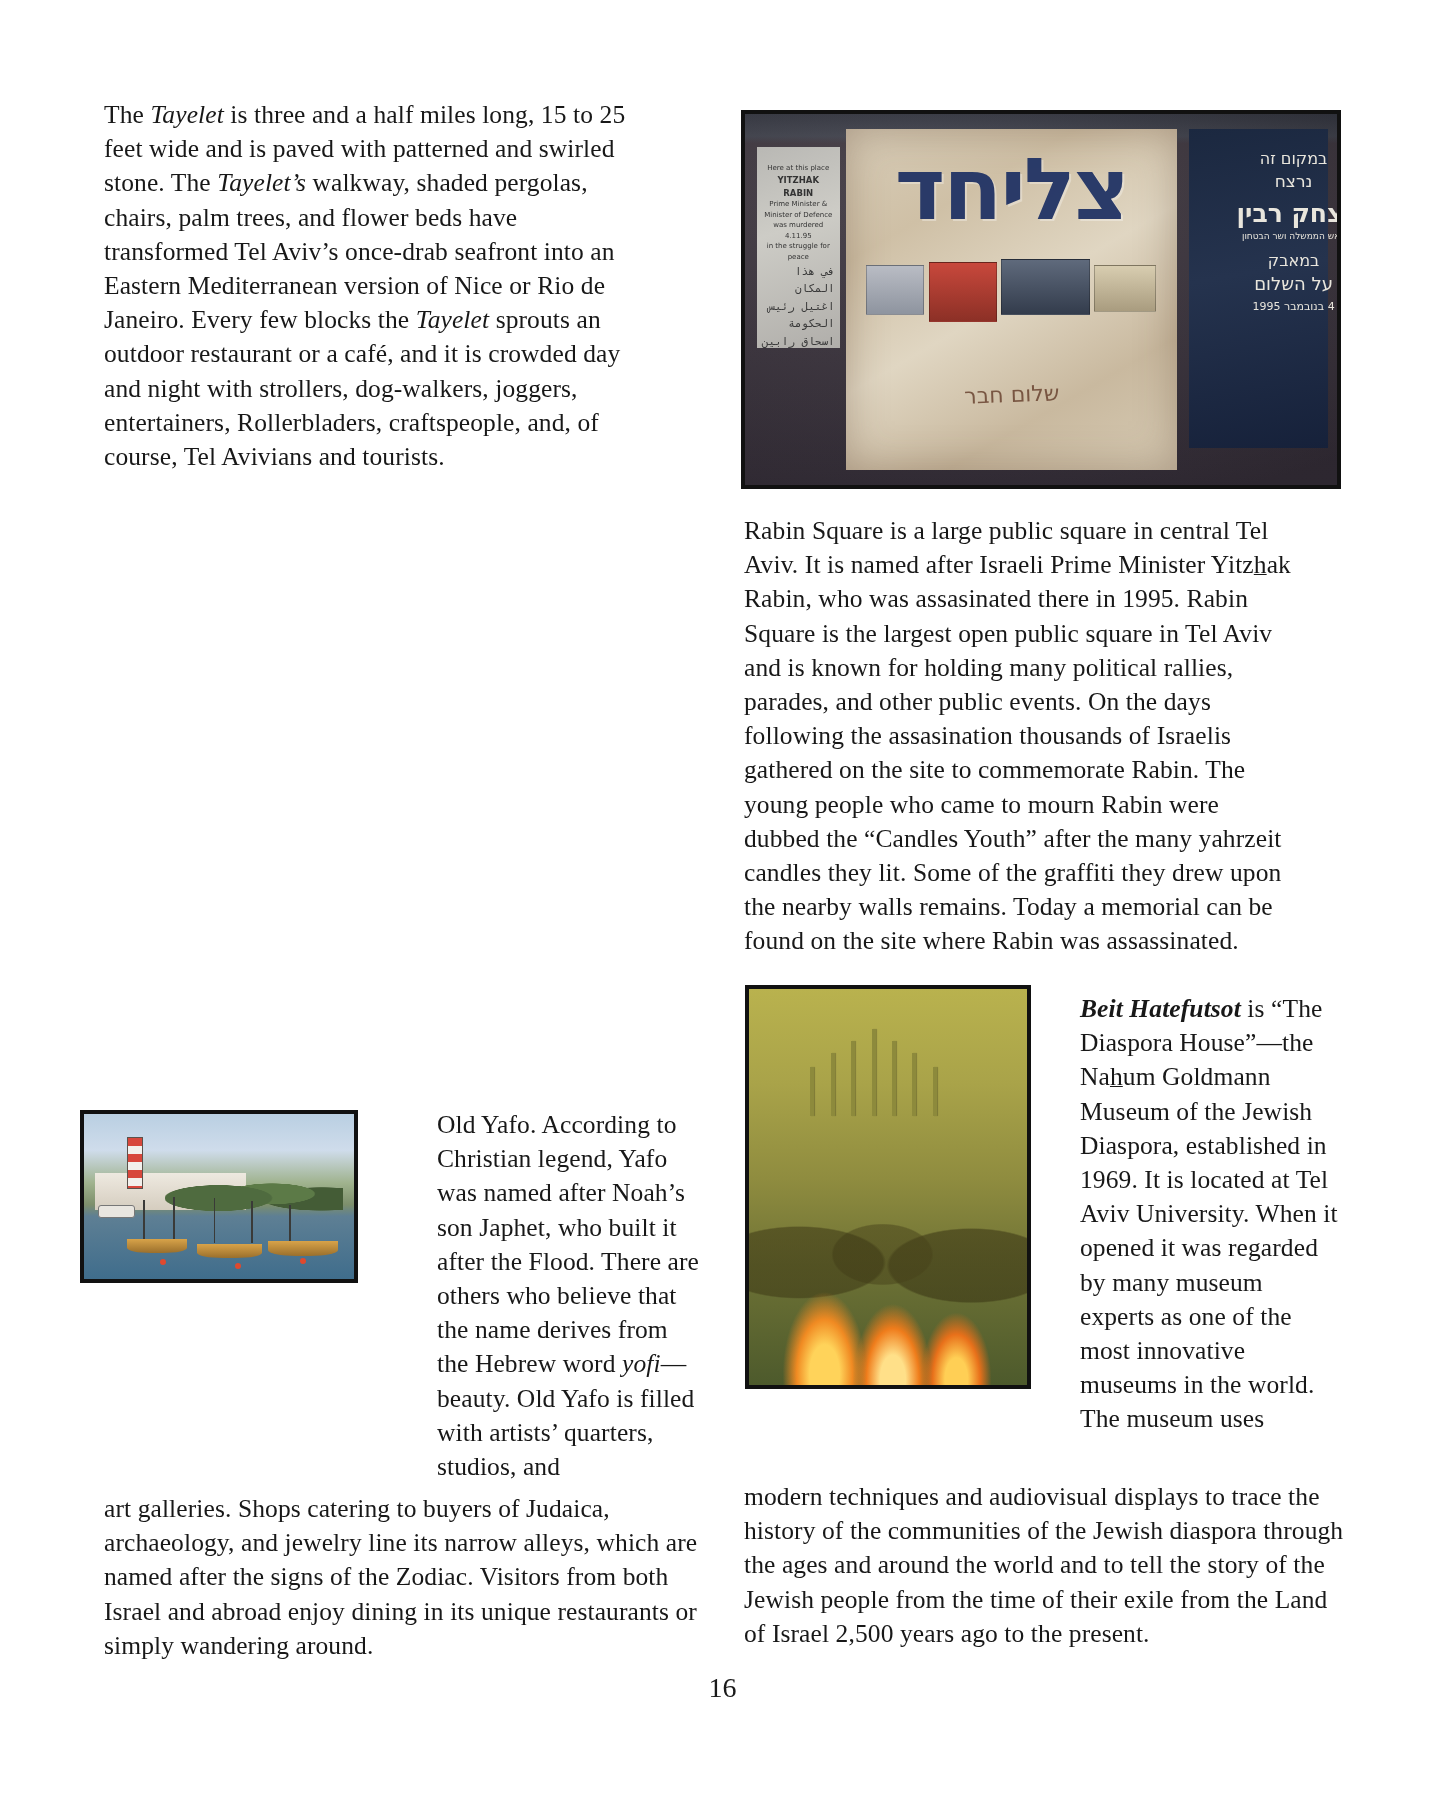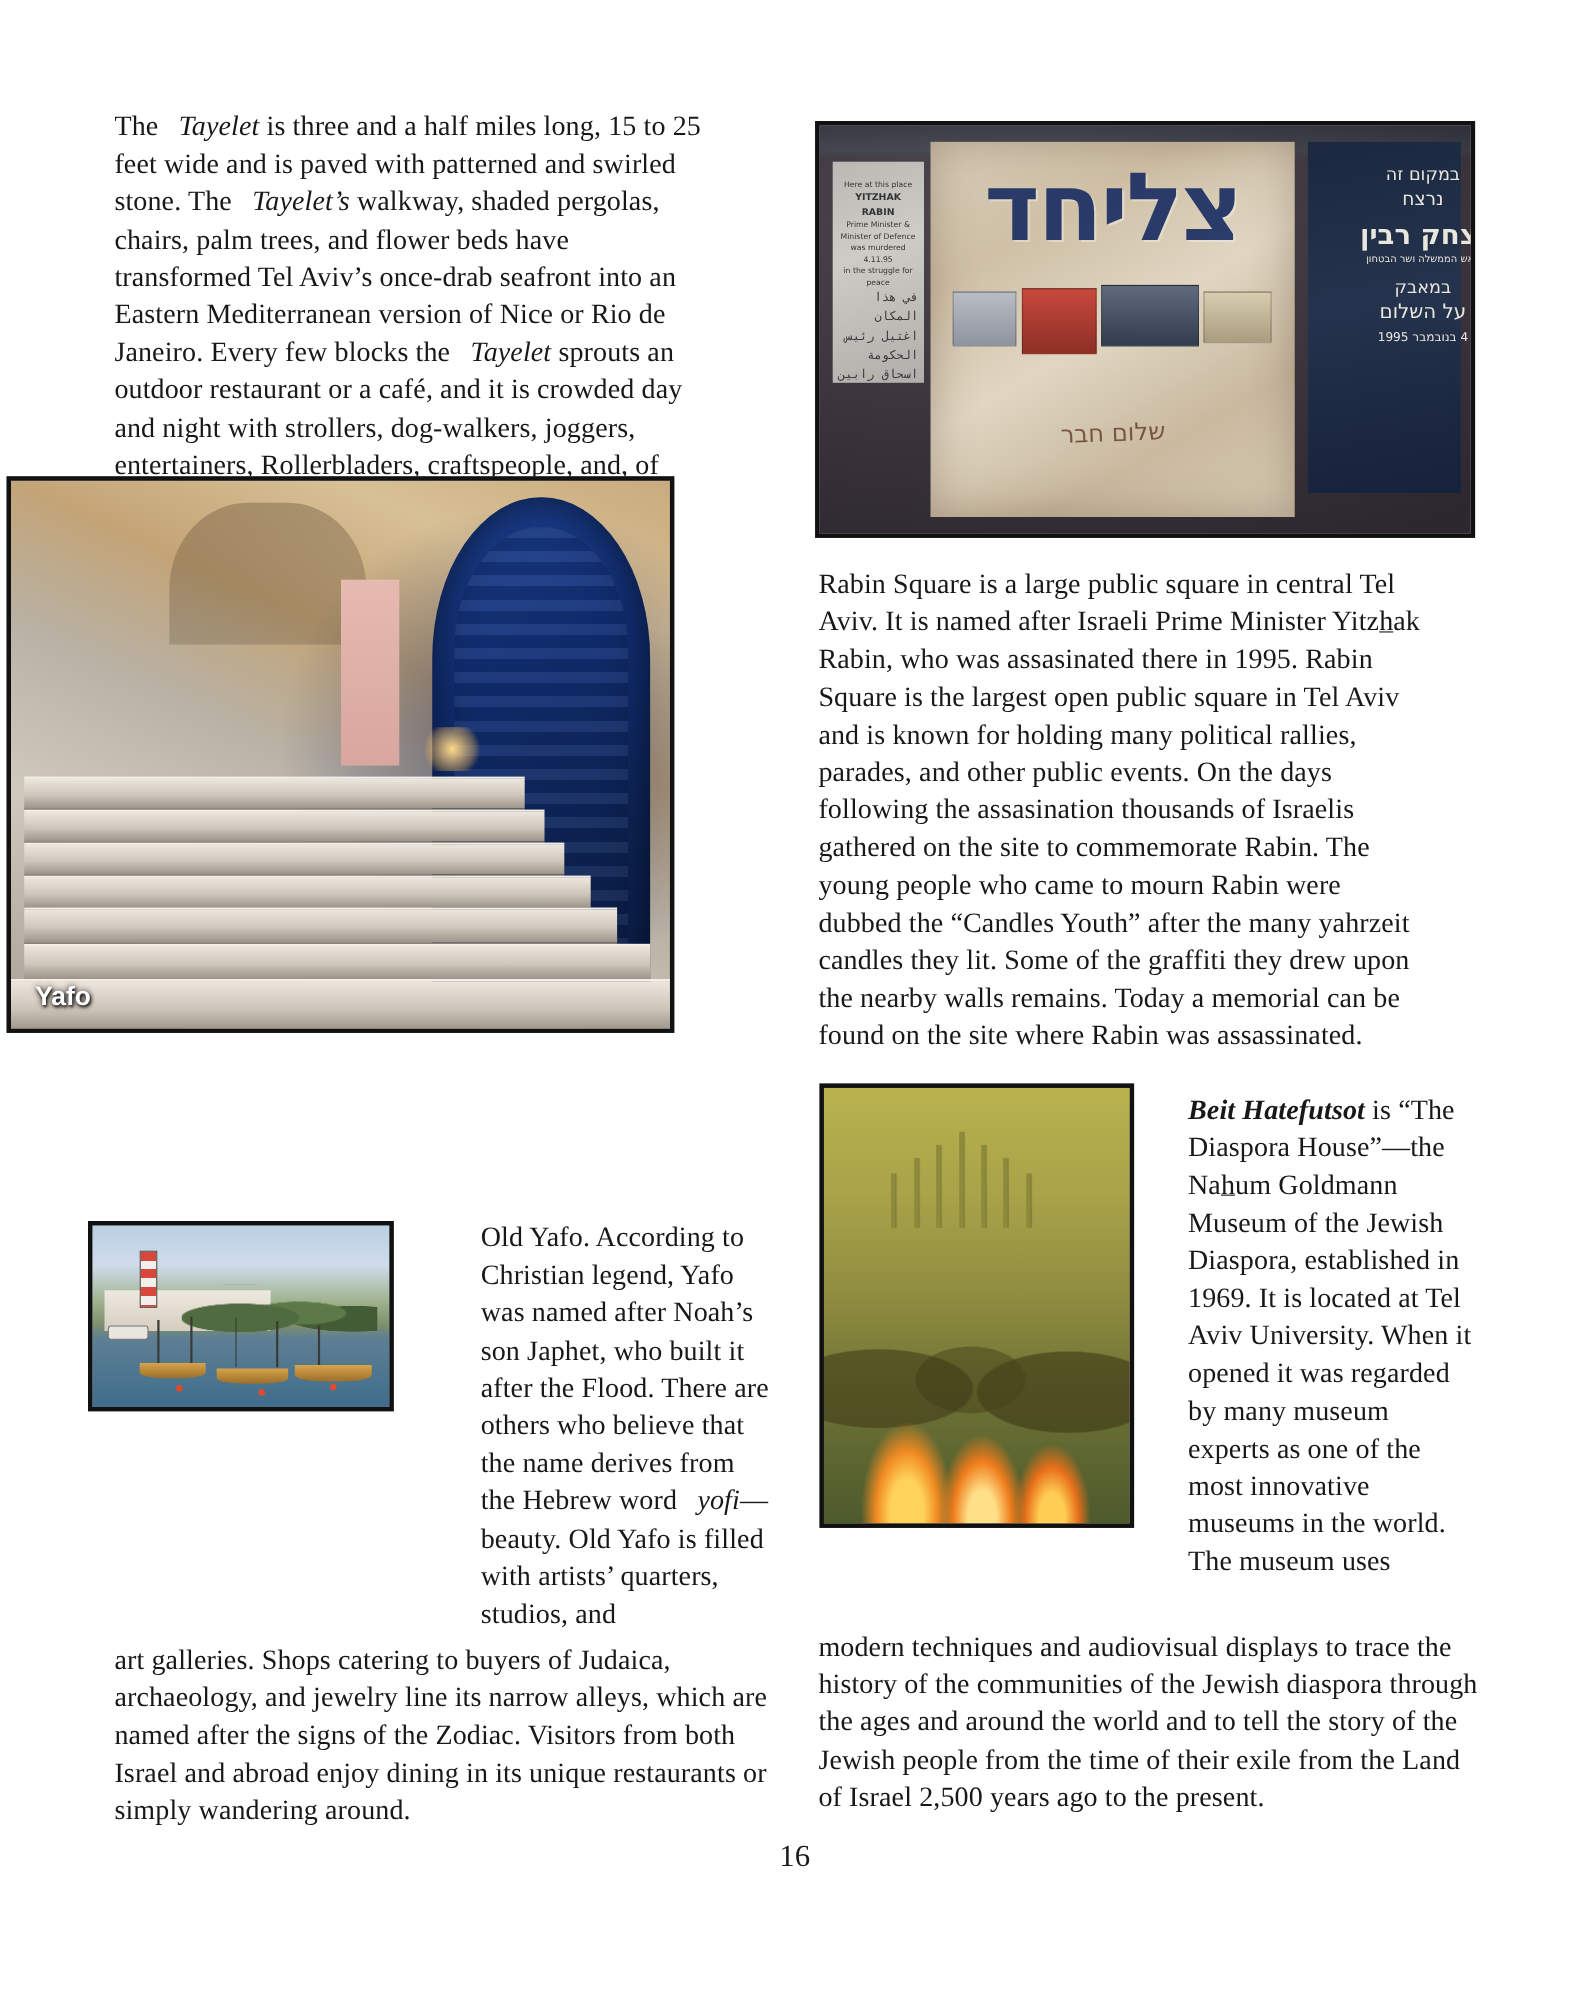--- a/index.html
+++ b/index.html
@@ -19,21 +19,21 @@
 
   
   .body-text {
     position: absolute;
     font-size: 25.5px;
     line-height: 34.2px;
     color: #181818;
     text-align: left;
     letter-spacing: 0.1px;
   }
-  .body-text i, .body-text em { font-style: italic; margin-left: 12px; }
+  .body-text i, .body-text em { font-style: italic; }
   .lead { font-weight: normal; text-align: center; }
   .lead-bi { font-weight: bold; font-style: italic; }
   .uh { text-decoration: underline; text-decoration-thickness: 1px; text-underline-offset: 1px; }
 
   
   #para-tayelet {
     left: 104px;
     top: 98px;
     width: 536px;
   }
@@ -328,36 +328,20 @@
           <div class="l4">ראש הממשלה ושר הבטחון</div>
           <div class="l5">במאבק</div>
           <div class="l6">על השלום</div>
           <div class="l7">4 בנובמבר 1995</div>
         </div>
       </div>
 
     </div>
   </div>
 
-  <div class="photo" id="photo-yafo">
-    <div class="inner">
-      <div id="yafo-arches"></div>
-      <div id="yafo-pink"></div>
-      <div id="yafo-arch"></div>
-      <div id="yafo-glow"></div>
-      <div class="yafo-step" style="top:54%;width:76%;height:5.5%;"></div>
-      <div class="yafo-step" style="top:60%;width:79%;height:5.5%;"></div>
-      <div class="yafo-step" style="top:66%;width:82%;height:5.5%;"></div>
-      <div class="yafo-step" style="top:72%;width:86%;height:5.5%;"></div>
-      <div class="yafo-step" style="top:78%;width:90%;height:6%;"></div>
-      <div class="yafo-step" style="top:84.5%;width:95%;height:6%;"></div>
-      <div class="yafo-step" style="top:91%;left:0;width:100%;height:9%;"></div>
-    </div>
-    <div id="yafo-caption">Yafo</div>
-  </div>
 
   <div class="body-text" id="para-rabin"><b class="lead">Rabin Square</b><span> is a large public square in central Tel Aviv. It is named after Israeli Prime Minister Yitz</span><span class="uh">h</span><span>ak Rabin, who was assasinated there in 1995. Rabin Square is the largest open public square in Tel Aviv and is known for holding many political rallies, parades, and other public events. On the days following the assasination thousands of Israelis gathered on the site to commemorate Rabin. The young people who came to mourn Rabin were dubbed the “Candles Youth” after the many yahrzeit candles they lit. Some of the graffiti they drew upon the nearby walls remains. Today a memorial can be found on the site where Rabin was assassinated.</span></div>
 
   <div class="photo" id="photo-harbour">
     <div class="inner">
       <div id="hb-buildings"></div>
       <div id="hb-trees"></div>
       <div id="hb-lighthouse"></div>
       <div id="hb-car"></div>
       <div class="hb-mast" style="left:22%;top:52%;height:26%;"></div>

